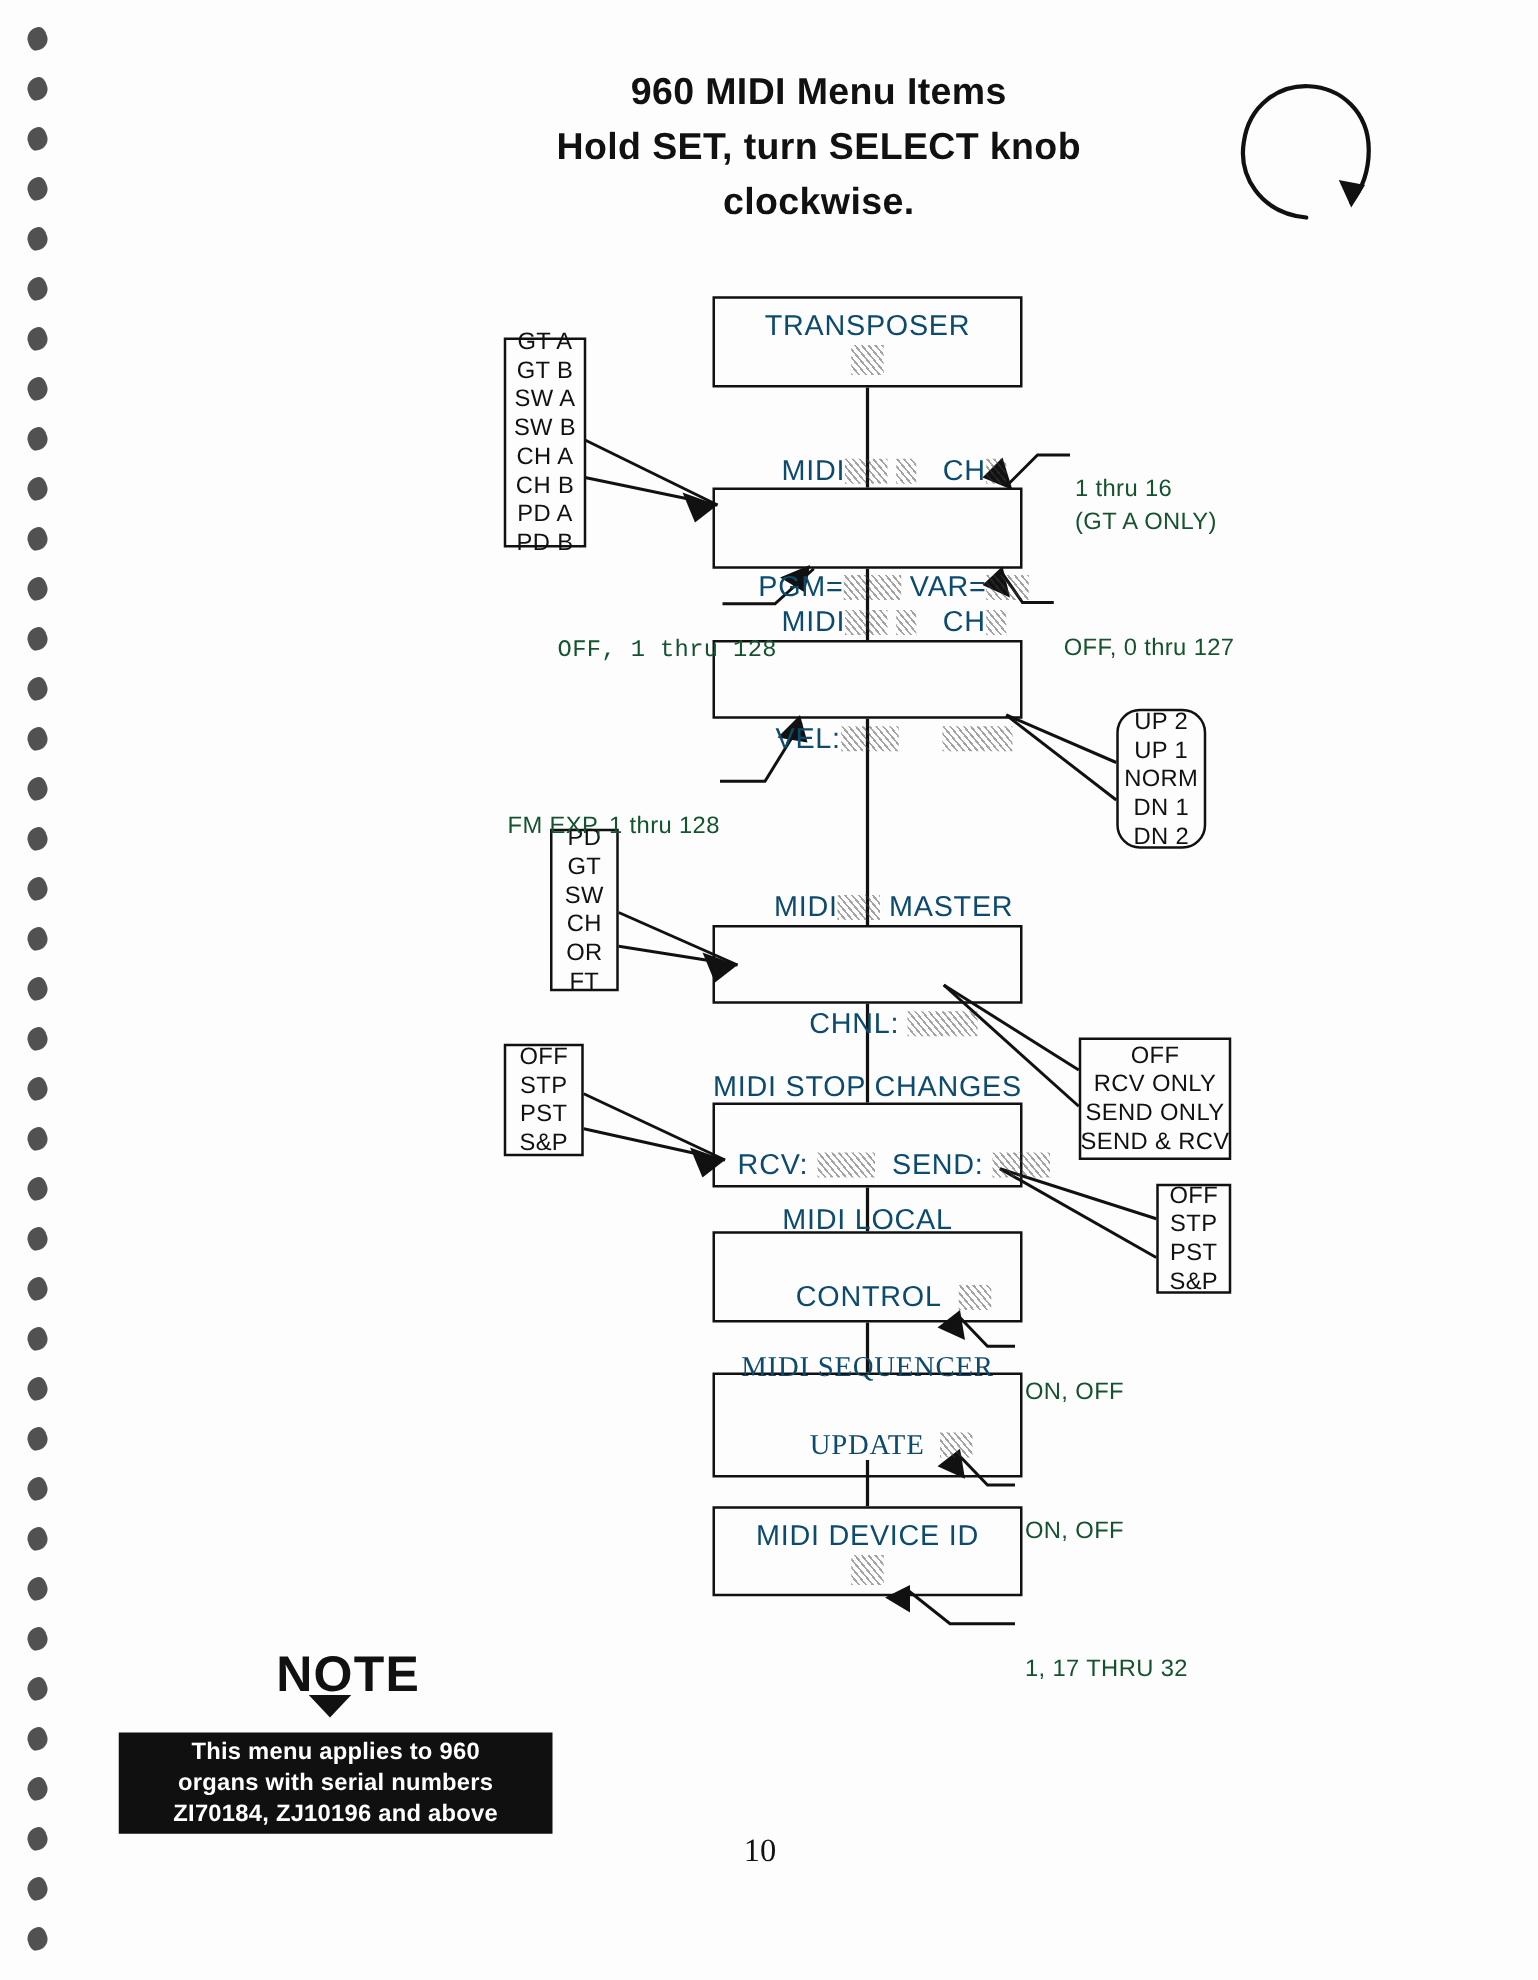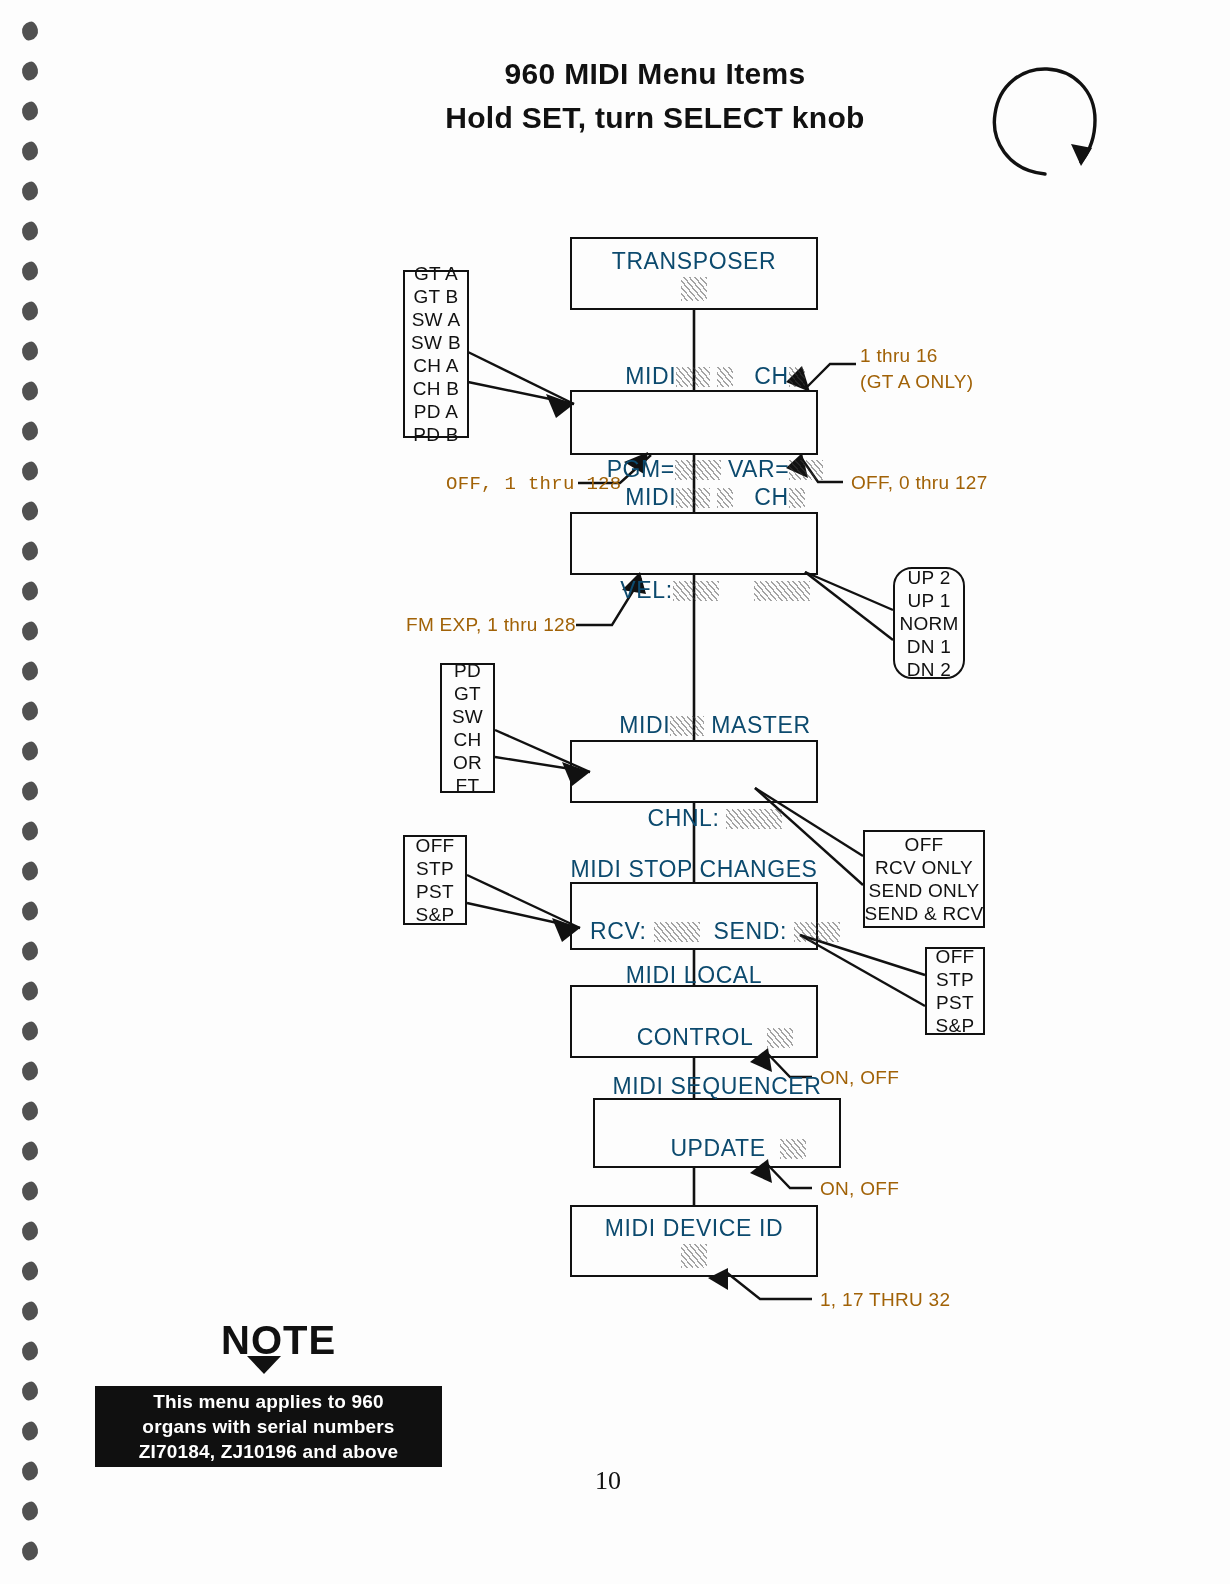--- a/index.html
+++ b/index.html
@@ -123,21 +123,22 @@
   .blur.w5 { width: 56px; }
   .blur.tall { height: 24px; }
 
   
   .ann {
     position: absolute;
     font-size: 19px;
     letter-spacing: .3px;
     line-height: 24px;
     white-space: nowrap;
-    color: #a16207;
+    color: #14532d;
+    margin-top: 36px;
   }
   .ann.two { line-height: 26px; }
 
   svg.overlay {
     position: absolute;
     left: 0; top: 0;
     width: 1230px;
     height: 1584px;
     pointer-events: none;
   }
@@ -235,20 +236,21 @@
       <div class="coil" style="top: 1382px;"></div>
       <div class="coil" style="top: 1422px;"></div>
       <div class="coil" style="top: 1462px;"></div>
       <div class="coil" style="top: 1502px;"></div>
       <div class="coil" style="top: 1542px;"></div>
     </div>
 
   <div class="title-block">
     <div class="title-line">960 MIDI Menu Items</div>
     <div class="title-line">Hold SET, turn SELECT knob</div>
+    <div class="title-line">clockwise.</div>
   </div>
 
   <svg class="cw-arrow" viewBox="0 0 120 120">
     <path d="M60 112 C 22 108, 6 78, 10 52 C 14 22, 38 6, 62 7 C 88 8, 110 28, 110 58 C 110 76, 104 90, 96 100" fill="none" stroke="#111" stroke-width="3.4" stroke-linecap="round"></path>
     <polygon points="96,104 86,82 107,86" fill="#111"></polygon>
   </svg>
 
   <svg class="overlay" viewBox="0 0 1230 1584">
     <g stroke="#111" stroke-width="2.6" fill="none">
 
@@ -369,21 +371,21 @@
     </div>
   </div>
 
   <div class="box" style="left:570px; top:985px; width:248px; height:73px;">
     <div class="line">MIDI LOCAL</div>
     <div class="line">
       <span>CONTROL</span>&nbsp;&nbsp;<span class="blur w2"></span>
     </div>
   </div>
 
-  <div class="box" style="left:593px; top:1098px; width:248px; height:70px;">
+  <div class="box" style="left:570px; top:1098px; width:248px; height:84px;font-family:Liberation Serif, serif;">
     <div class="line">MIDI SEQUENCER</div>
     <div class="line">
       <span>UPDATE</span>&nbsp;&nbsp;<span class="blur w2"></span>
     </div>
   </div>
 
   <div class="box" style="left:570px; top:1205px; width:248px; height:72px;">
     <div class="line">MIDI DEVICE ID</div>
     <div><span class="blur w2 tall"></span></div>
   </div>

